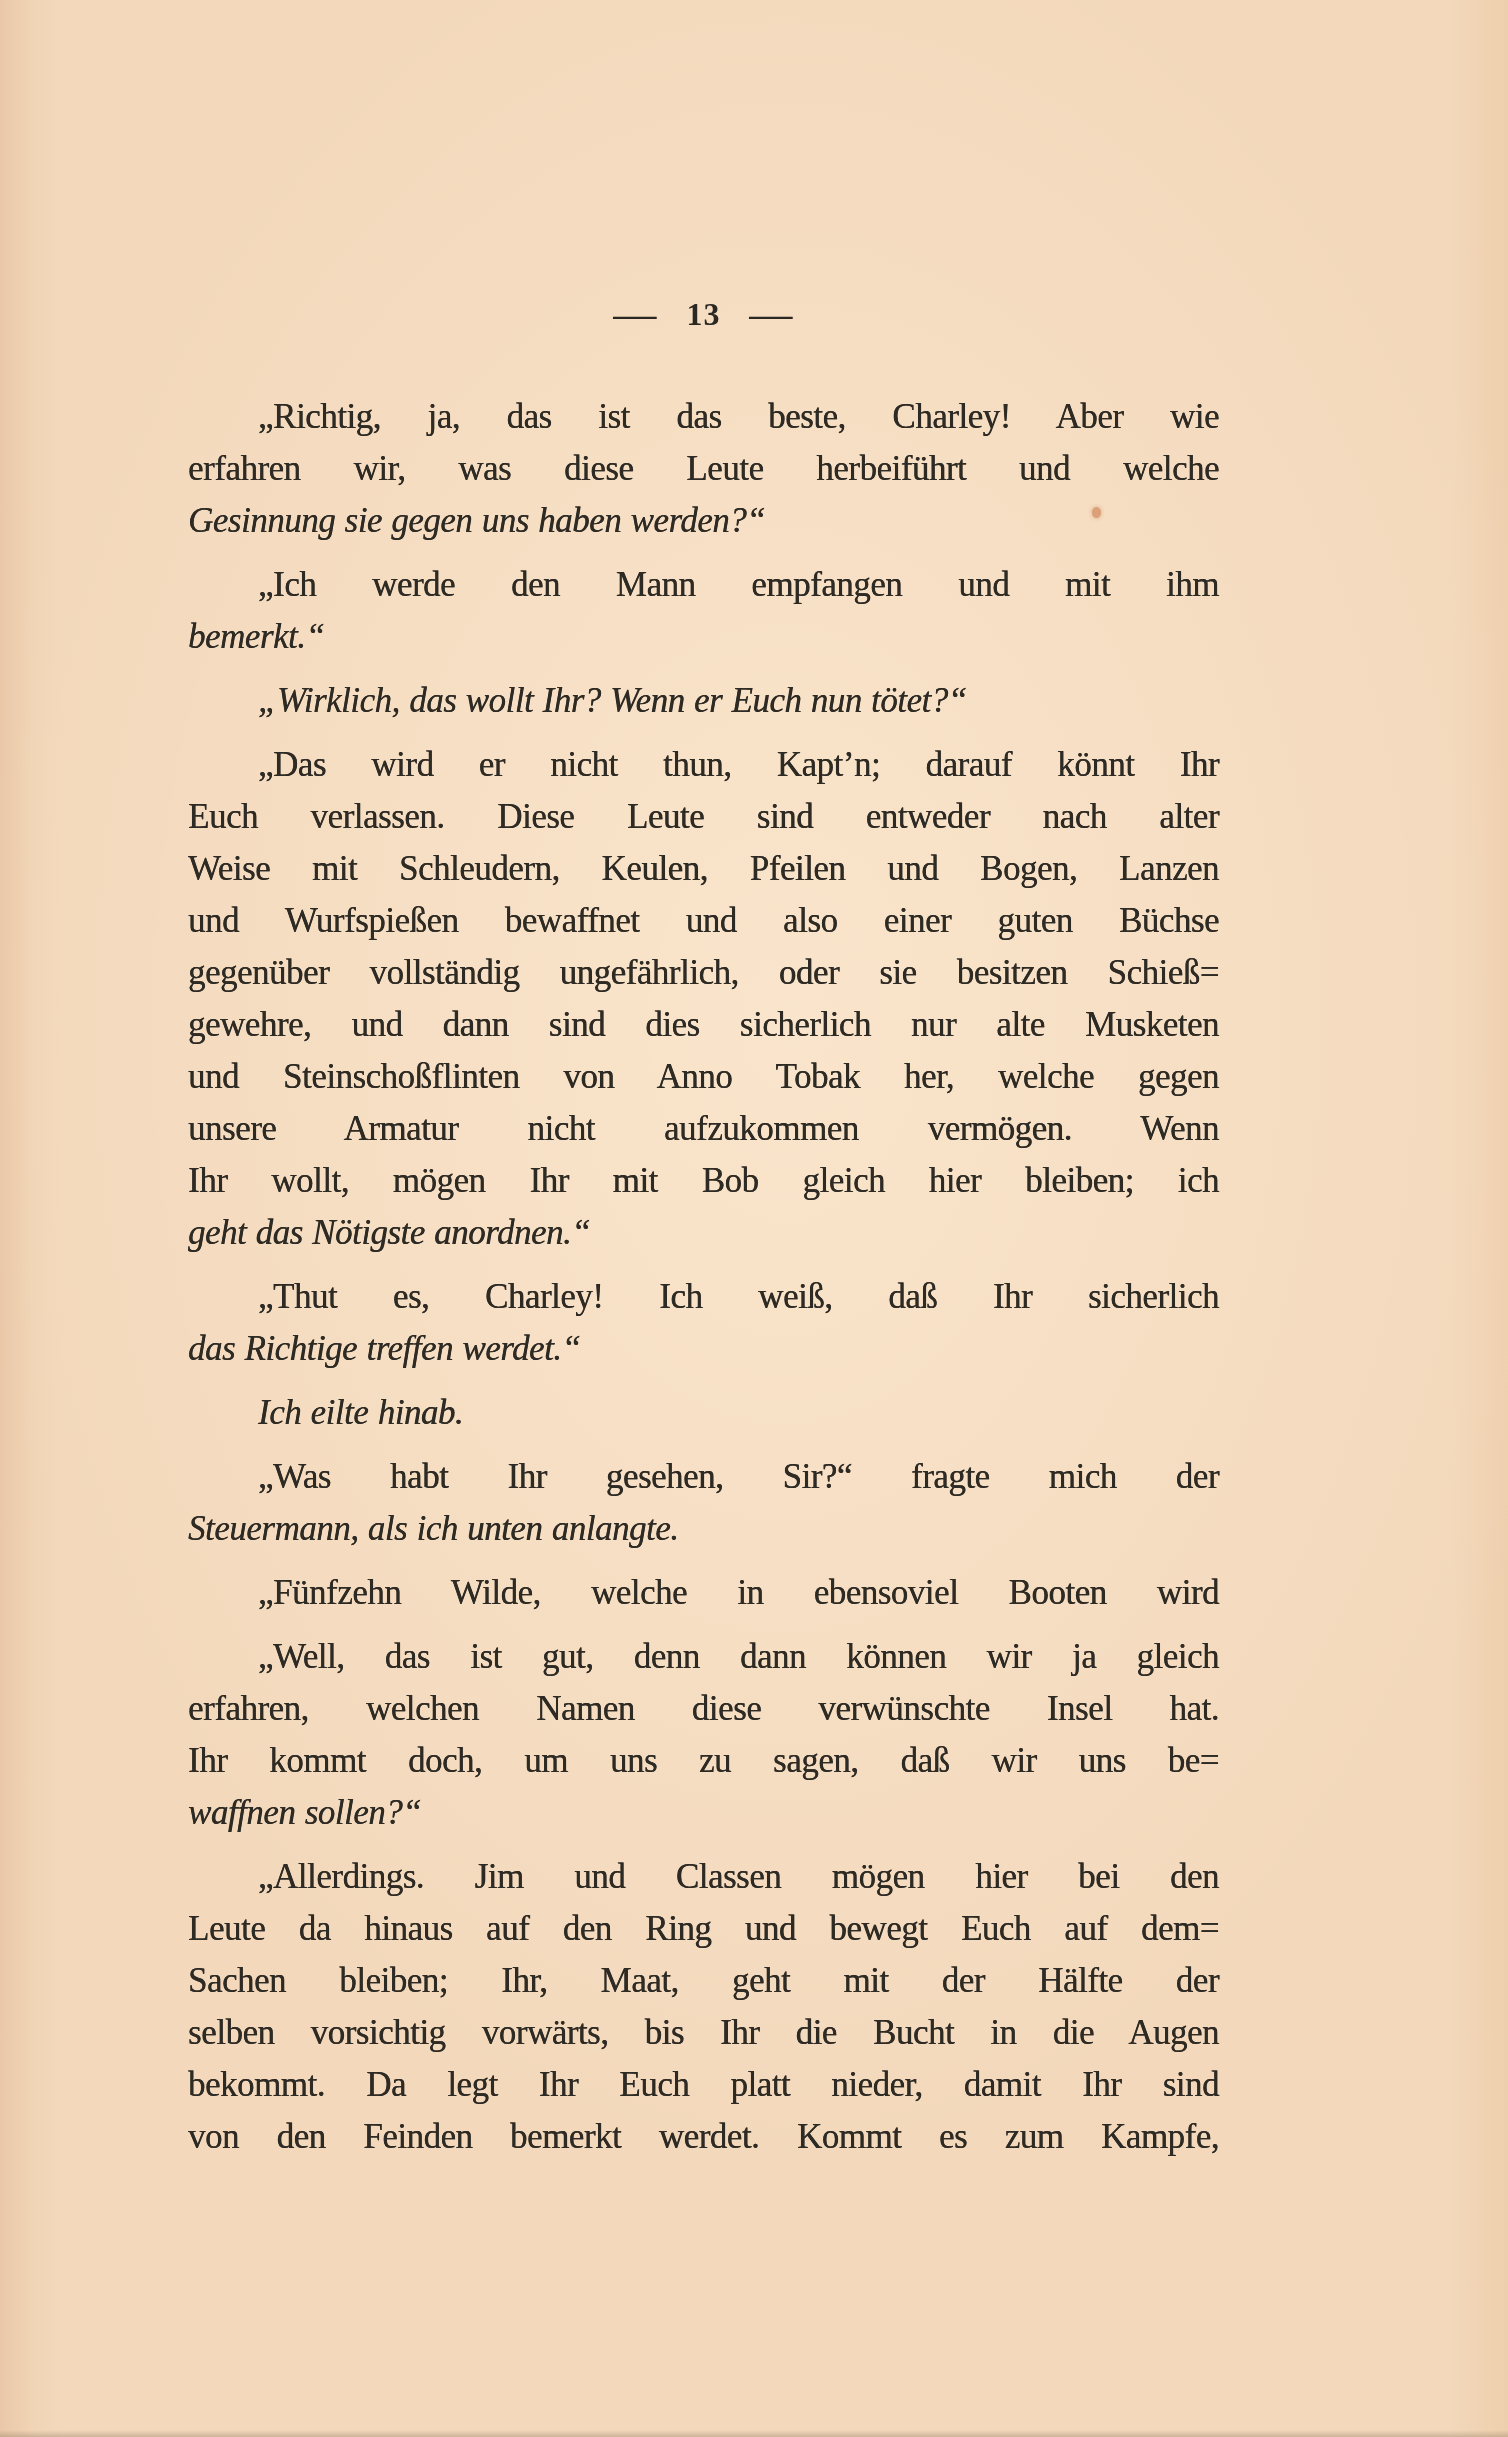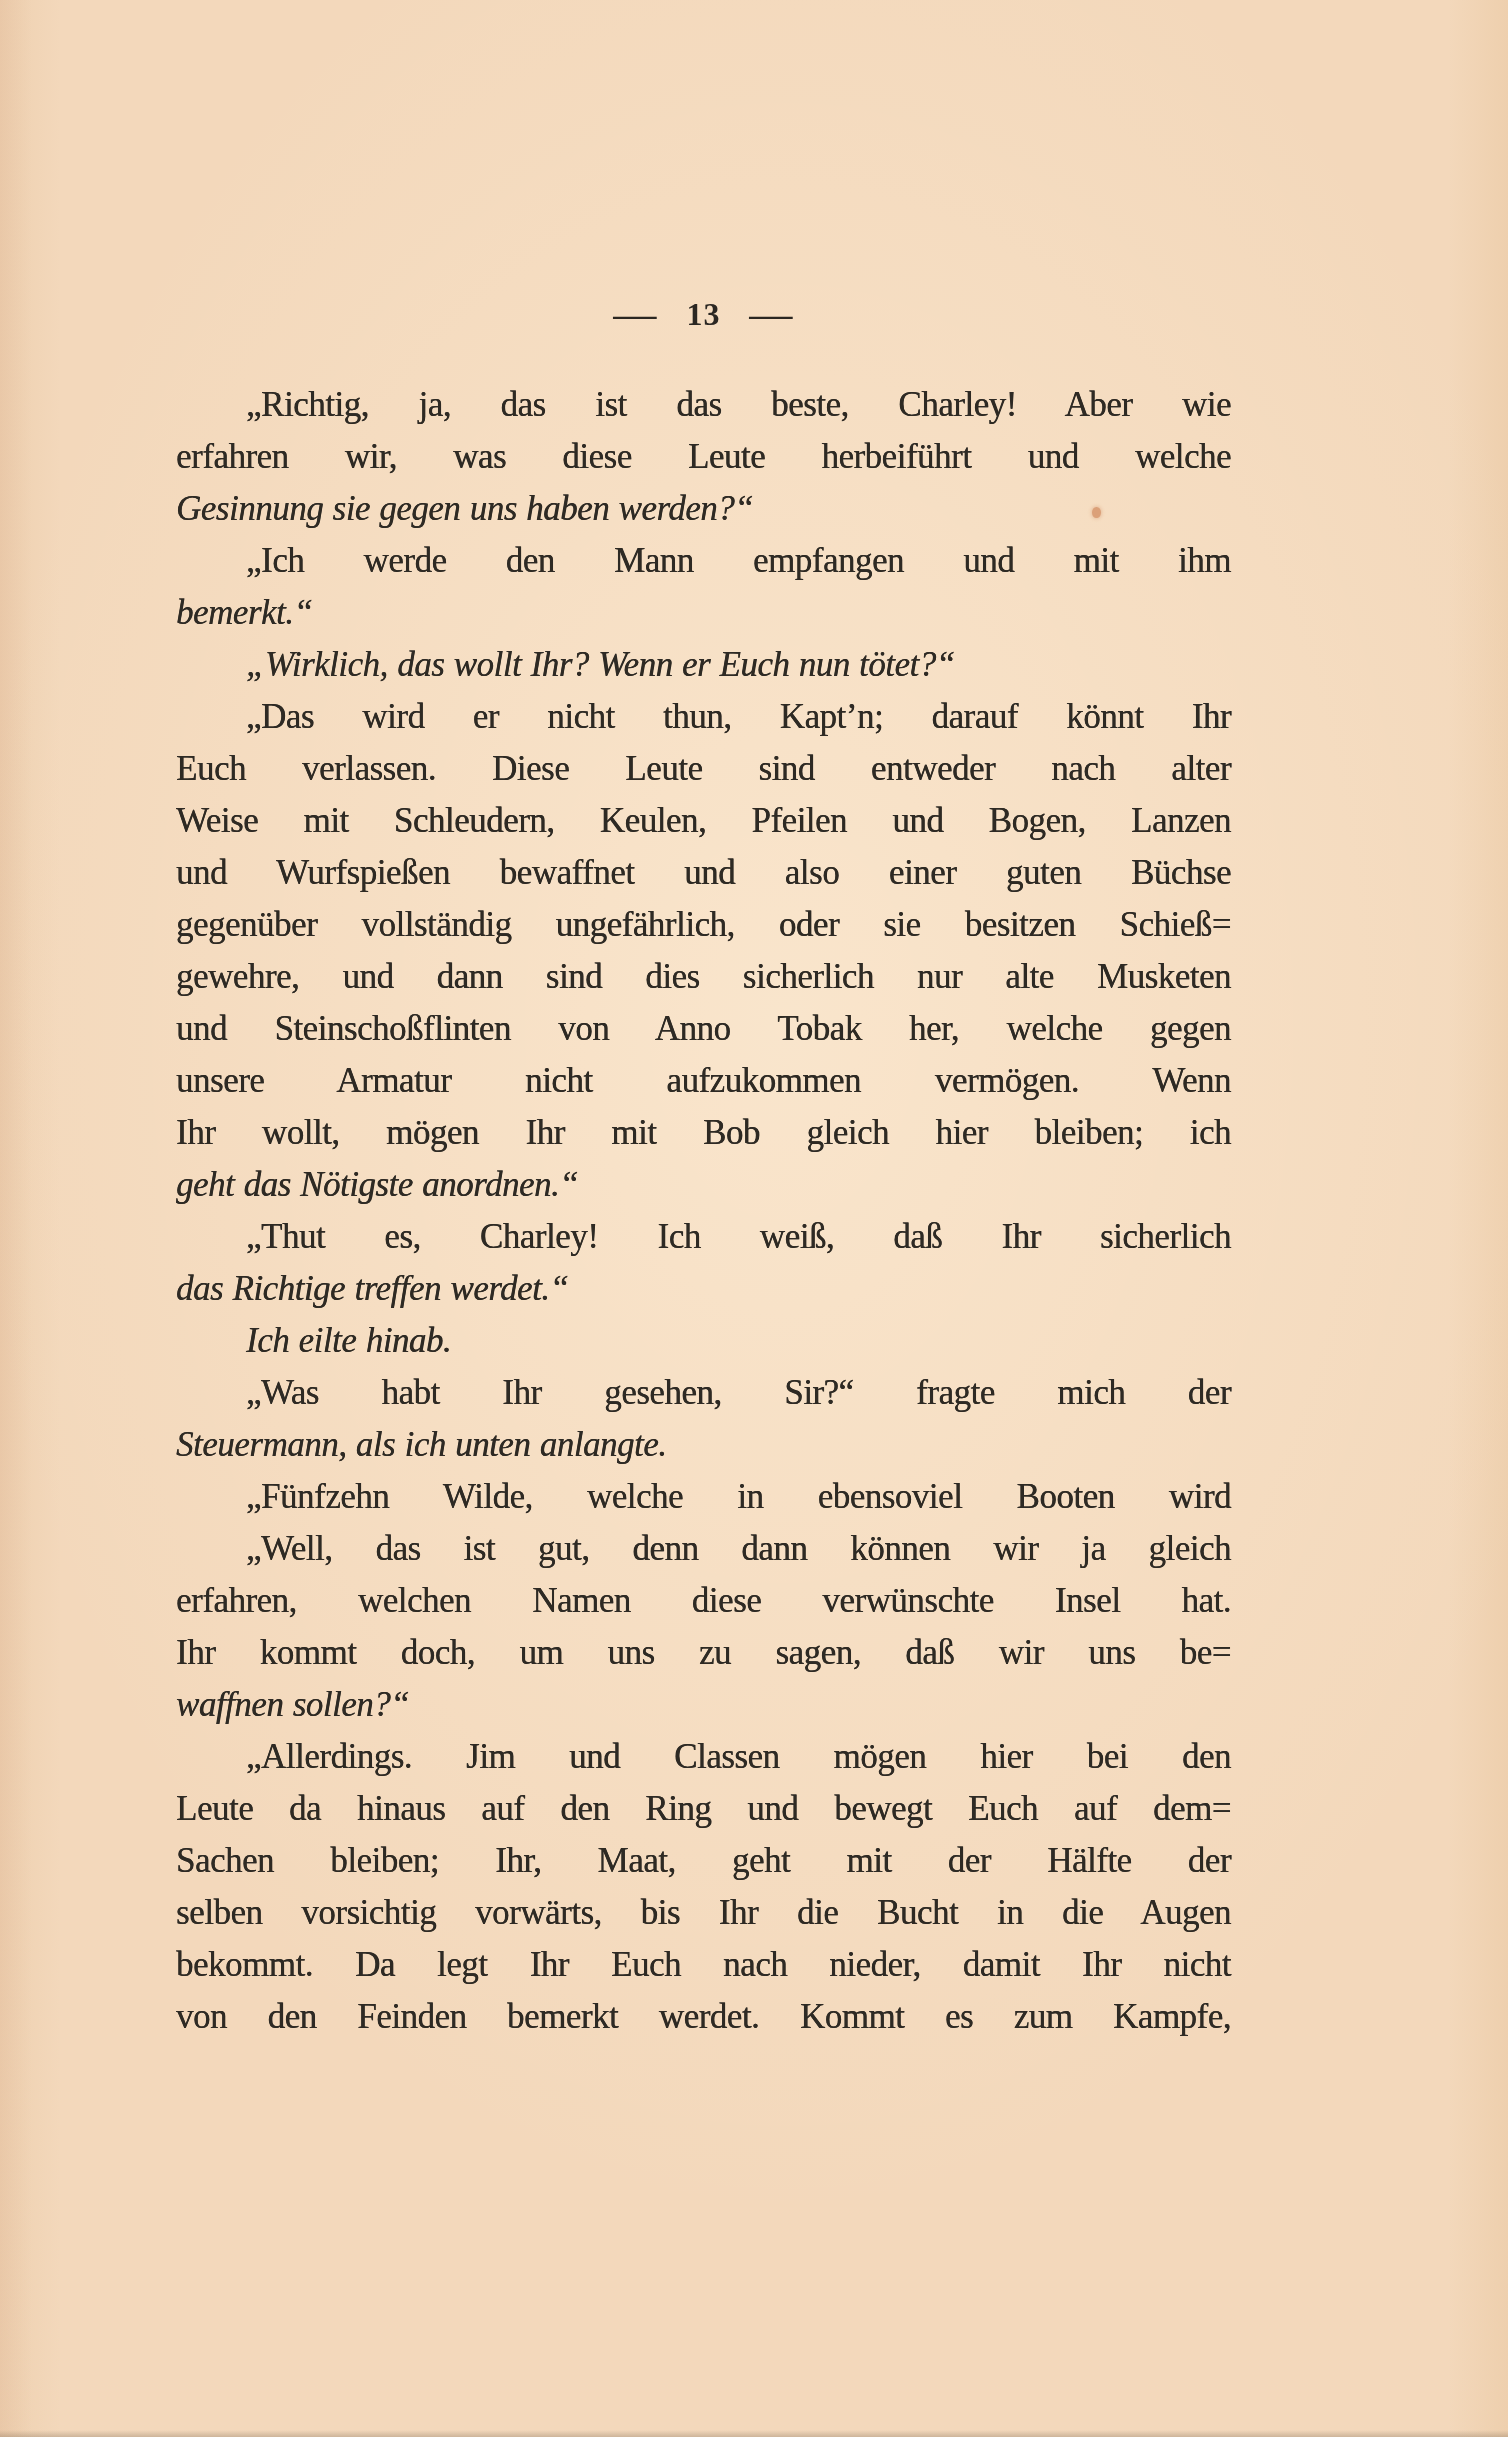--- a/index.html
+++ b/index.html
@@ -58,21 +58,21 @@
     position: absolute;
     top: 379px;
     left: 176px;
     width: 1055px;
     font-size: 35px;
     line-height: 52px;
     letter-spacing: -0.5px;
     word-spacing: 1.1px;
     text-shadow: 0.3px 0 0 currentColor;
   }
-  .paragraph { margin: 0; }
+  .paragraph { margin: 12px; }
   .line {
     text-align: justify;
     text-align-last: justify;
   }
   .line.first { padding-left: 70px; }
   .line.last { text-align-last: left; font-style: italic; }
   .paper-blemish {
     position: absolute;
     left: 1092px;
     top: 507px;
@@ -137,21 +137,21 @@
         <div class="line first">„Well, das ist gut, denn dann können wir ja gleich</div>
         <div class="line">erfahren, welchen Namen diese verwünschte Insel hat.</div>
         <div class="line">Ihr kommt doch, um uns zu sagen, daß wir uns be=</div>
         <div class="line last">waffnen sollen?“</div>
       </div>
       <div class="paragraph">
         <div class="line first">„Allerdings. Jim und Classen mögen hier bei den</div>
         <div class="line">Leute da hinaus auf den Ring und bewegt Euch auf dem=</div>
         <div class="line">Sachen bleiben; Ihr, Maat, geht mit der Hälfte der</div>
         <div class="line">selben vorsichtig vorwärts, bis Ihr die Bucht in die Augen</div>
-        <div class="line">bekommt. Da legt Ihr Euch nach nieder, damit Ihr nicht</div>
+        <div class="line">bekommt. Da legt Ihr Euch platt nieder, damit Ihr sind</div>
         <div class="line">von den Feinden bemerkt werdet. Kommt es zum Kampfe,</div>
       </div>
     </div>
 
   <div class="paper-blemish"></div>
 
 </div>
 
 
 </body></html>

